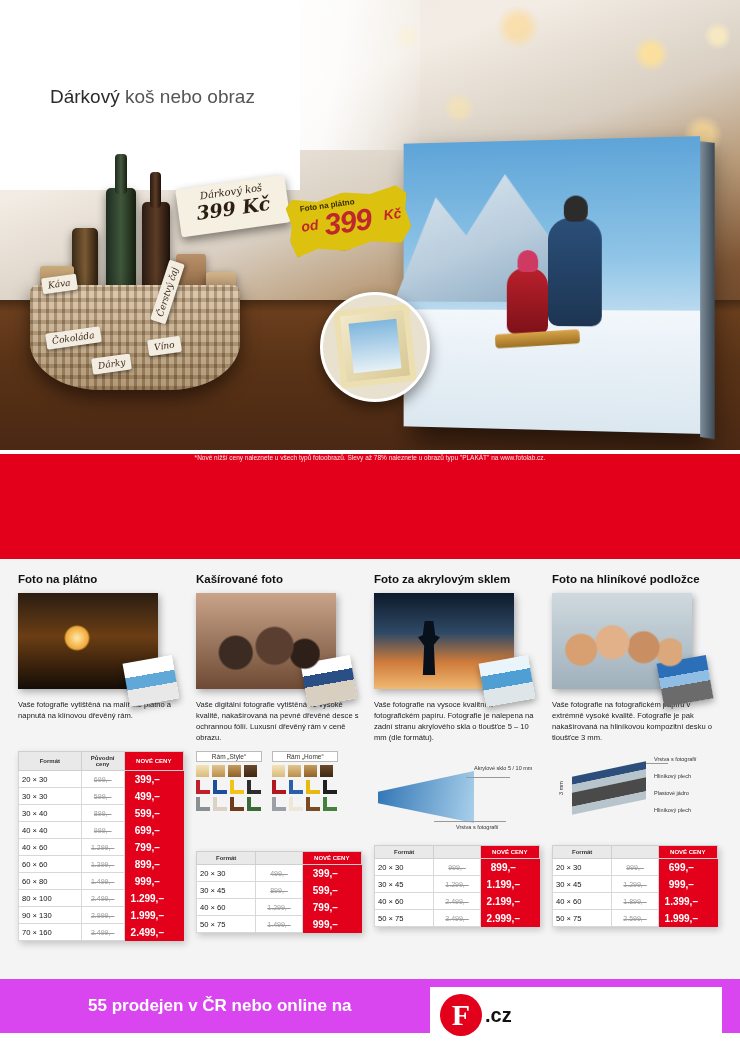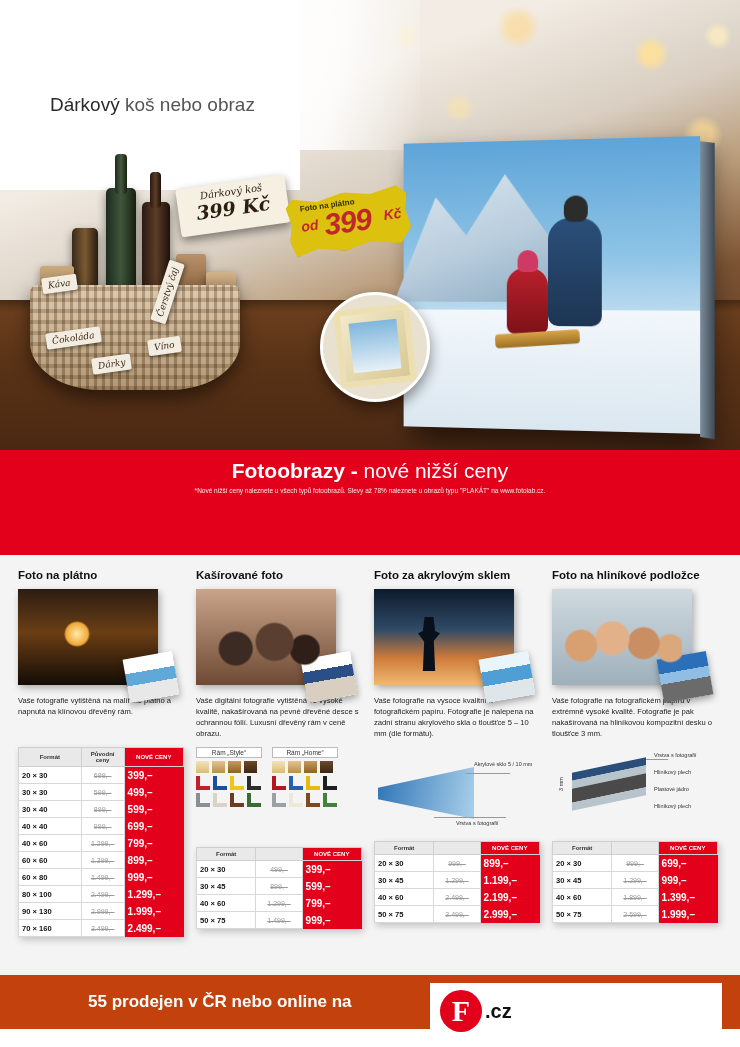--- a/index.html
+++ b/index.html
@@ -54,21 +54,21 @@
 
   h1.headline {
     position: absolute; left: 26px; top: 20px;
     font-size: 47px; font-weight: 700; color: #1a1a1a; letter-spacing: -1px;
     z-index: 6;
   }
   .sub1, .sub2 {
     position: absolute; left: 50px;
     font-size: 19px; color: #2b2b2b; z-index: 6;
   }
-  .sub1 { top: 94px; }
+  .sub1 { top: 86px; }
   .sub2 { top: 113px; }
   .sub1 .light { color: #555; }
 
   
   .basket {
     position: absolute; left: 20px; top: 180px; width: 260px; height: 230px; z-index: 4;
   }
   .basket .bowl {
     position: absolute; left: 10px; top: 105px; width: 210px; height: 105px;
     background: linear-gradient(180deg,#d6bfa0,#9e8058);
@@ -292,32 +292,32 @@
   .alu-layer { position: absolute; left: 0; width: 74px; height: 8px; }
 
   
   table.pt { width: 100%; border-collapse: collapse; font-size: 7.6px; background: #fff; }
   table.pt th {
     background: #e9e9e9; color: #333; font-size: 6px; font-weight: 700;
     padding: 3px 2px; border: 1px solid #cfcfcf; text-align: center;
   }
   table.pt th.newprice { background: #e2001a; color: #fff; }
   table.pt td { border: 1px solid #d8d8d8; padding: 2.5px 3px; }
-  table.pt td.fmt { font-weight: 700; color: #111; margin-left: 7px; }
+  table.pt td.fmt { font-weight: 400; color: #111; margin-left: 7px; }
   table.pt td.old { color: #9a9a9a; text-align: center; text-decoration: line-through; font-size: 7px; }
   table.pt td.new {
-    background: #e2001a; color: #fff; font-weight: 700; text-align: left;
+    background: #e2001a; color: #fff; font-weight: 700; text-align: center;
     font-size: 10px; padding-right: 16px; border-color: #e2001a;
   }
   .big-table td.new { font-size: 11px; }
   .tbl-wrap { box-shadow: 2px 3px 7px rgba(0,0,0,.2); }
 
   
   .footer {
-    position: relative; width: 740px; height: 54px; background: #c2410c;
+    position: relative; width: 740px; height: 54px; background: #d946ef;
     display: flex; align-items: center;
   }
   .footer .ftext { color: #fff; font-size: 17px; font-weight: 700; margin-left: 88px; }
   .logo-box {
     position: absolute; right: 18px; top: 8px; width: 292px; height: 56px;
     background: #fff; display: flex; align-items: center; padding-left: 10px;
   }
   .logo-mark {
     width: 42px; height: 42px; border-radius: 50%; background: #e2001a;
     color: #fff; font-size: 30px; font-weight: 700; display: flex;
@@ -377,23 +377,20 @@
 
   <div class="burst">
     <span class="small">Foto na plátno</span>
     <span class="od">od</span>
     <span class="num">399</span>
     <span class="kc">Kč</span>
   </div>
 </div>
 
 <div class="red-banner">
-  <div class="line1">
-    <b>Fotoobrazy - </b><span>nové nižší ceny</span>
-  </div>
   <div class="fineprint">*Nové nižší ceny naleznete u všech typů fotoobrazů. Slevy až 78% naleznete u obrazů typu "PLAKÁT" na www.fotolab.cz.</div>
 </div>
 
 <div class="products">
 
   <div class="col">
     <h3>Foto na plátno</h3>
     <div class="pimg img-canvas">
       <div class="chip chip-canvas"></div>
     </div>

